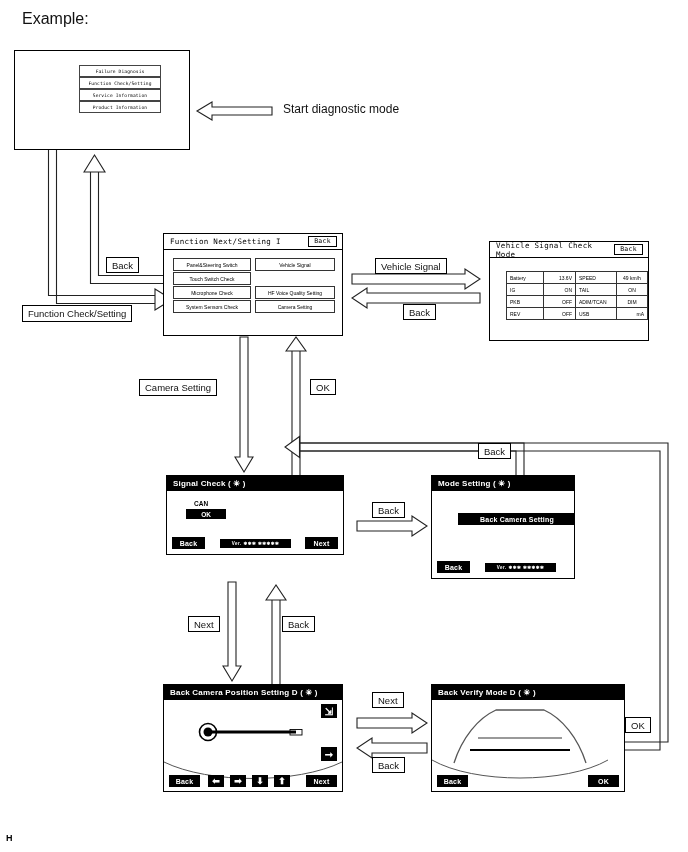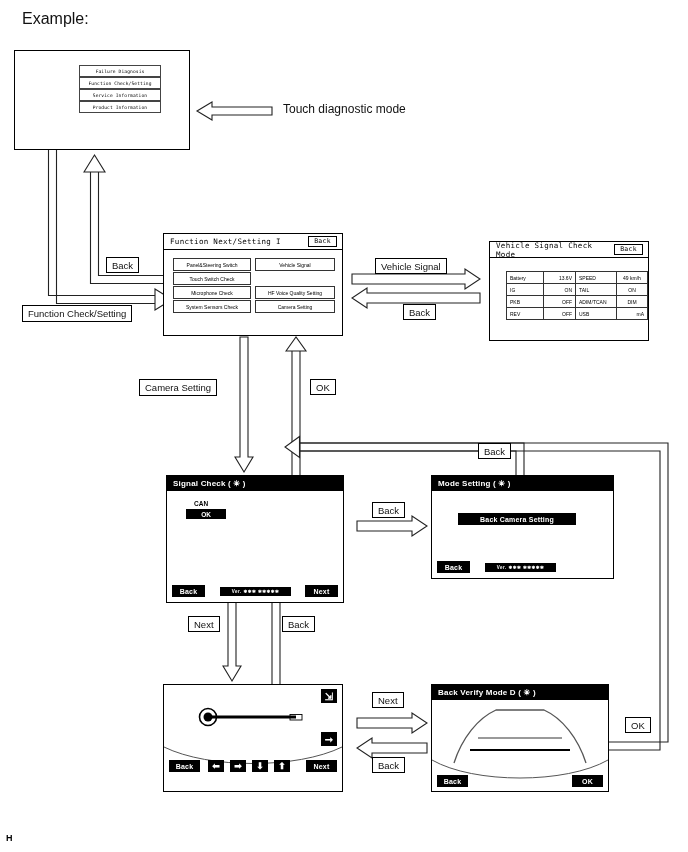--- a/index.html
+++ b/index.html
@@ -56,24 +56,24 @@
   table.vs{
     position:absolute;left:16px;top:13px;border-collapse:collapse;
     font-size:5px;
   }
   table.vs td{border:1px solid #333;height:11px;padding:0 3px;}
   td.lbl{width:37px;text-align:left;}
   td.val{width:30px;text-align:right;}
   td.val.c{text-align:center;}
 
   
-  #signal-check{left:166px;top:475px;width:178px;height:128px;}
-  #mode-setting{left:431px;top:475px;width:183px;height:104px;}
+  #signal-check{left:166px;top:475px;width:178px;height:80px;}
+  #mode-setting{left:431px;top:475px;width:144px;height:104px;}
   #pos-setting{left:163px;top:684px;width:180px;height:108px;}
-  #verify-mode{left:431px;top:684px;width:178px;height:108px;}
+  #verify-mode{left:431px;top:684px;width:194px;height:108px;}
   .blk-body{position:relative;height:calc(100% - 15px);background:#fff;overflow:hidden;}
 
   .kbtn{
     position:absolute;background:#000;color:#fff;font-size:7px;font-weight:bold;
     display:flex;align-items:center;justify-content:center;letter-spacing:.2px;
   }
   .verbar{
     position:absolute;background:#000;color:#fff;font-size:4.5px;font-weight:bold;
     display:flex;align-items:center;justify-content:center;letter-spacing:.5px;
   }
@@ -256,20 +256,23 @@
     <span>Mode Setting ( ✳ )</span>
   </div>
   <div class="blk-body">
     <div class="bcs-hl" style="left:26px;top:22px;width:118px;height:12px;">Back Camera Setting</div>
     <div class="kbtn" style="left:5px;bottom:5px;width:33px;height:12px;">Back</div>
     <div class="verbar" style="left:53px;bottom:6px;width:71px;height:9px;">Ver. ✱✱✱ ✱✱✱✱✱</div>
   </div>
 </div>
 
 <div class="screen" id="pos-setting">
+  <div class="hdr-black" style="height:15px;">
+    <span>Back Camera Position Setting D ( ✳ )</span>
+  </div>
   <div class="blk-body">
 
     <svg style="position:absolute;left:0;top:0;width:178px;height:92px;" viewBox="0 0 178 92">
       <path d="M0,62 C45,84 133,84 178,62" fill="none" stroke="#555" stroke-width="1"></path>
       <line x1="44" y1="32" x2="132" y2="32" stroke="#000" stroke-width="3.2"></line>
       <rect x="126" y="29.5" width="12" height="5.5" fill="none" stroke="#000" stroke-width="0.9"></rect>
       <circle cx="44" cy="32" r="8.5" fill="none" stroke="#000" stroke-width="1.6"></circle>
       <circle cx="44" cy="32" r="4.5" fill="#000"></circle>
     </svg>
 
@@ -294,21 +297,21 @@
       <path d="M0,60 C42,84 134,84 176,60" fill="none" stroke="#555" stroke-width="1"></path>
       <path d="M22,63 C30,38 46,18 64,10 L112,10 C130,18 146,38 154,63" fill="none" stroke="#555" stroke-width="1.3"></path>
       <line x1="46" y1="38" x2="130" y2="38" stroke="#777" stroke-width="1.4"></line>
       <line x1="38" y1="50" x2="138" y2="50" stroke="#000" stroke-width="2.2"></line>
     </svg>
     <div class="kbtn" style="left:5px;bottom:4px;width:31px;height:12px;">Back</div>
     <div class="kbtn" style="right:5px;bottom:4px;width:31px;height:12px;">OK</div>
   </div>
 </div>
 
-<div class="lbl-box" style="left:283px;top:102px;border:none;background:transparent;font-size:12px;padding:0;">Touch diagnostic mode</div>
+<div class="lbl-box" style="left:283px;top:102px;border:none;background:transparent;font-size:12px;padding:0;">Start diagnostic mode</div>
 
 <div class="lbl-box" style="left:106px;top:257px;height:16px;">Back</div>
 
 <div class="lbl-box" style="left:22px;top:305px;height:17px;">Function Check/Setting</div>
 
 <div class="lbl-box" style="left:375px;top:258px;height:16px;">Vehicle Signal</div>
 
 <div class="lbl-box" style="left:403px;top:304px;height:16px;">Back</div>
 
 <div class="lbl-box" style="left:139px;top:379px;height:17px;">Camera Setting</div>

